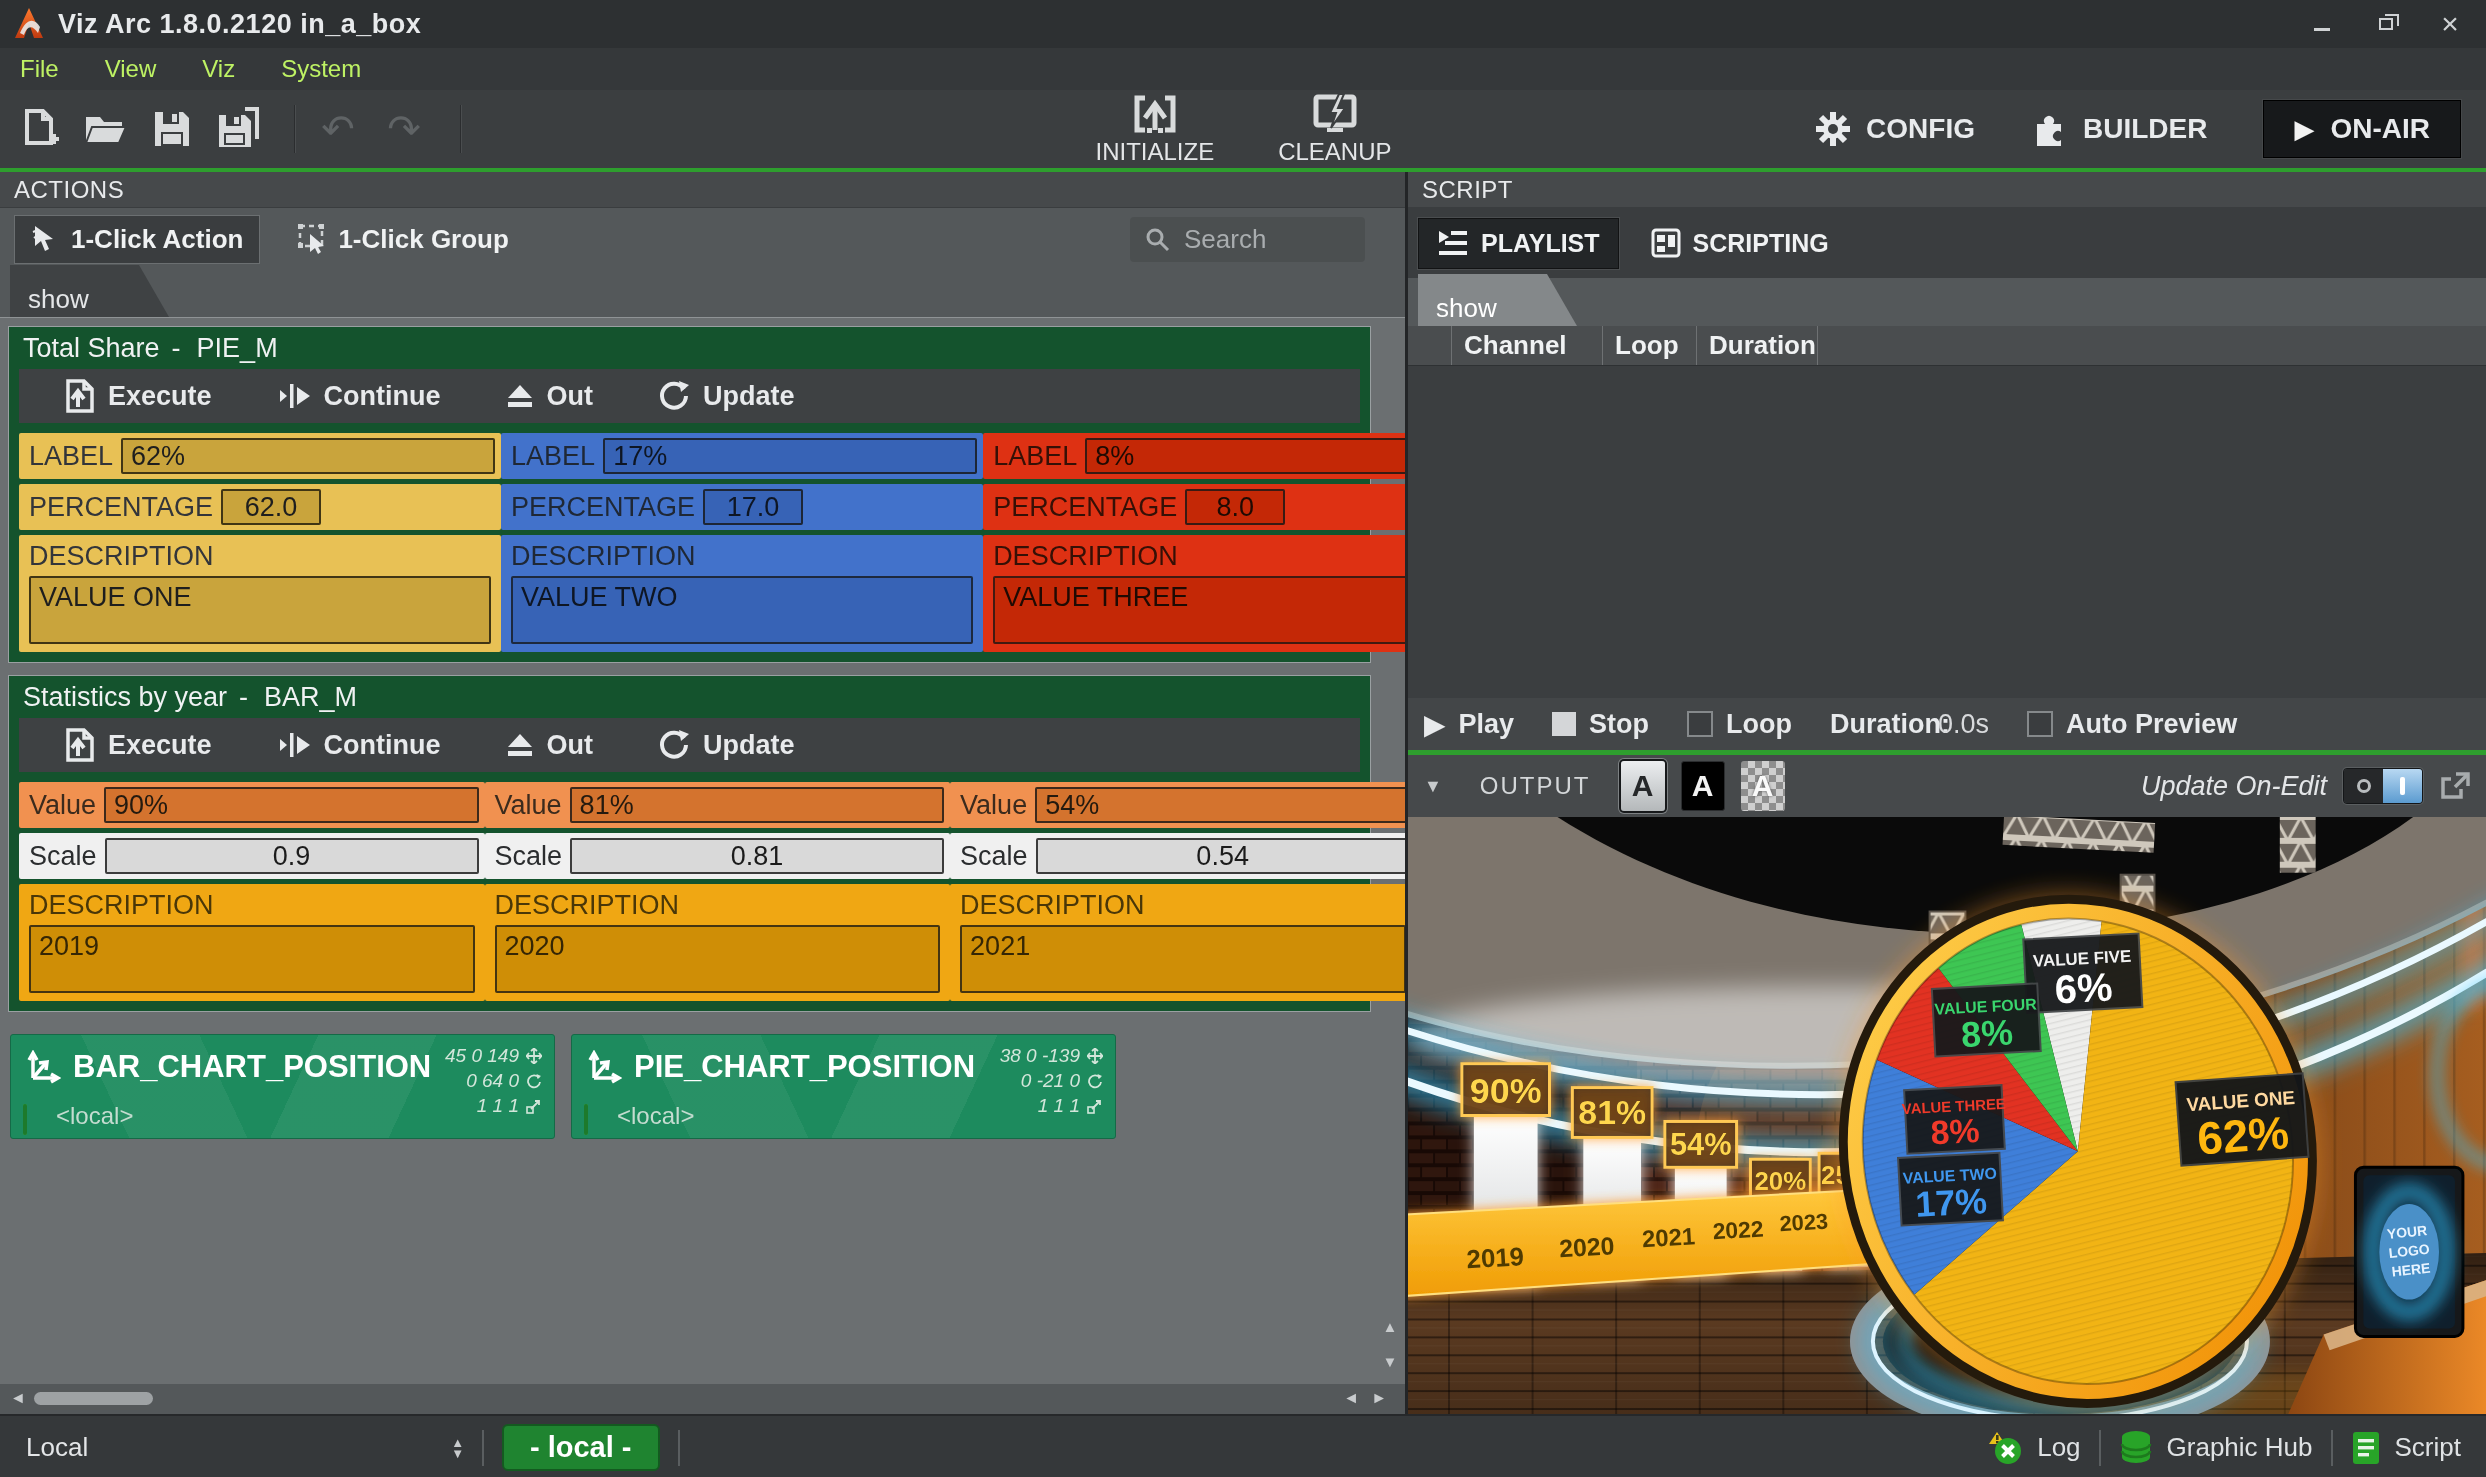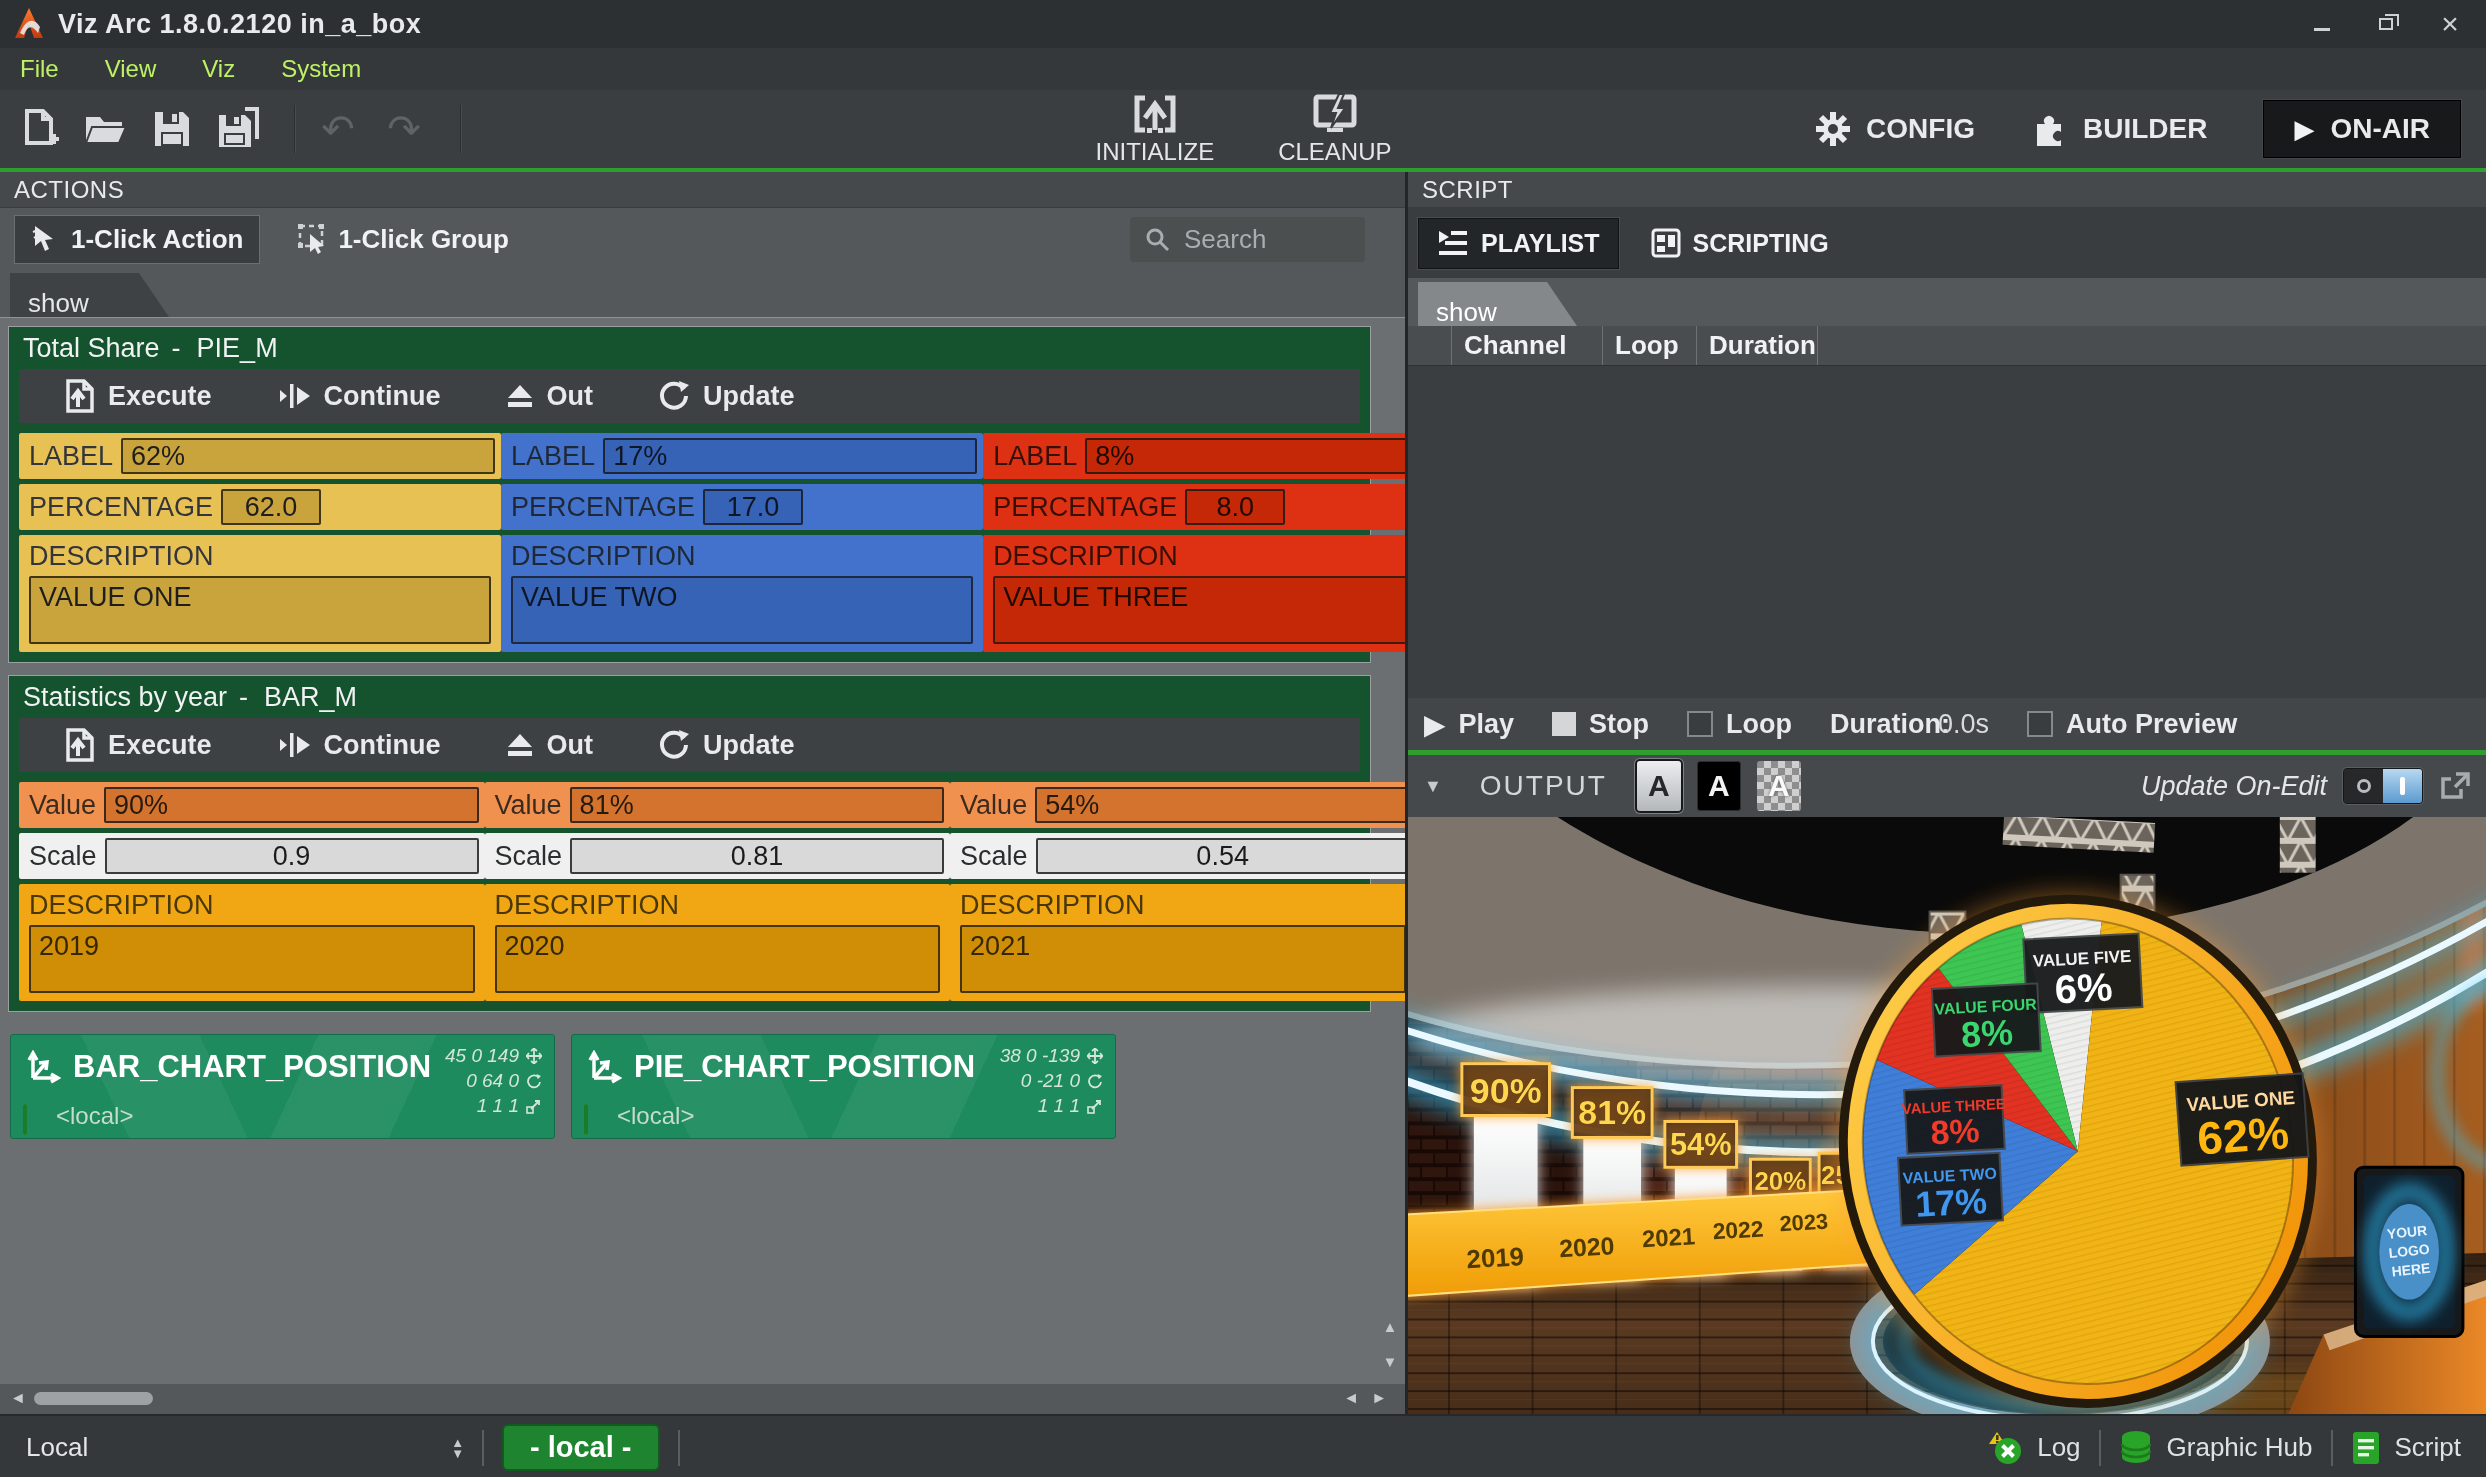--- a/index.html
+++ b/index.html
@@ -40,21 +40,21 @@
   .panel-header{height:36px;background:#46494b;display:flex;align-items:center;padding:0 14px;font-size:24px;color:#e8eaec;letter-spacing:0.5px;border-bottom:1px solid #3a3d3f;}
 
   .oneclick-row{height:62px;background:#54585a;display:flex;align-items:center;padding:0 14px;gap:20px;}
   .oc-btn{display:flex;align-items:center;gap:10px;font-size:26px;font-weight:bold;color:#f0f2f3;padding:8px 16px;}
   .oc-btn.active{background:#3a3d3f;border:1px solid #6b6f71;}
   .search-box{margin-left:auto;display:flex;align-items:center;gap:12px;background:rgba(0,0,0,.10);border-radius:4px;padding:6px 14px;margin-right:26px;}
   .search-box input{background:transparent;border:none;outline:none;color:#c9cccd;font-size:26px;width:169px;font-family:inherit;}
   .search-box input::placeholder{color:#a9adaf;}
 
   .tab-row{height:48px;background:#54585a;display:flex;align-items:flex-end;padding-left:10px;border-bottom:1px solid #8f9395;}
-  .tab{height:44px;min-width:159px;display:flex;align-items:center;padding:16px 34px 0 18px;font-size:26px;color:#e4e6e8;
+  .tab{height:52px;min-width:159px;display:flex;align-items:center;padding:16px 34px 0 18px;font-size:26px;color:#e4e6e8;
        clip-path:polygon(0 0,calc(100% - 30px) 0,100% 100%,0 100%);}
   .tab.dark{background:#3f4244;}
   .tab.light{background:#84888a;color:#fff;}
 
   .content{flex:1;background:#6b6f71;position:relative;padding:8px 34px 8px 8px;overflow:hidden;}
   .v-scroll{position:absolute;top:4px;bottom:4px;right:4px;width:22px;display:flex;flex-direction:column;justify-content:flex-end;align-items:center;gap:18px;padding-bottom:10px;color:#c8cbcd;font-size:15px;}
   .h-scroll{height:30px;background:#54585a;position:relative;}
   .h-thumb{position:absolute;left:34px;top:8px;width:119px;height:13px;background:#9ea2a4;border-radius:7px;}
   .h-arrow{position:absolute;top:5px;color:#c8cbcd;font-size:16px;}
 
@@ -104,21 +104,21 @@
   .pl-body{flex:1;background:#3b3e40;}
   .playback{height:52px;background:#434648;display:flex;align-items:center;padding:0 16px;font-size:27px;font-weight:bold;color:#e8eaec;}
   .pb-group{display:flex;align-items:center;gap:13px;margin-right:38px;}
   .play-glyph{color:#e8eaec;font-size:28px;}
   .stop-glyph{width:24px;height:24px;background:#d4d6d8;}
   .checkbox{width:26px;height:26px;background:#3a3d3f;border:2px solid #85898b;}
   .dur-val{font-weight:normal;color:#d8dadc;margin-left:-26px;}
   .greenline2{height:5px;background:#2e9e2e;}
   .output-bar{height:62px;background:#46494b;display:flex;align-items:center;padding:0 16px;gap:16px;}
   .collapse-glyph{font-size:18px;color:#c8cbcd;}
-  .output-lbl{font-size:28px;color:#d4d7d9;letter-spacing:2px;margin:0 14px 0 22px;}
+  .output-lbl{font-size:24px;color:#d4d7d9;letter-spacing:2px;margin:0 14px 0 22px;}
   .logo-btn{width:44px;height:50px;border-radius:3px;display:flex;align-items:center;justify-content:center;font-size:30px;font-weight:bold;}
   .lb-light{background:linear-gradient(#eceef0,#b4b8ba);color:#26282a;box-shadow:0 0 0 2px #17191b,0 0 0 3px #7d8183;}
   .lb-dark{background:#000;color:#f2f2f2;border:1px solid #2b2d2f;}
   .lb-alpha{background:conic-gradient(#cfcfcf 25%,#8e8e8e 0 50%,#cfcfcf 0 75%,#8e8e8e 0) 0 0/14px 14px;color:#fafafa;text-shadow:0 0 3px #555;}
   .upd-edit{margin-left:auto;font-size:27px;font-style:italic;color:#e4e6e8;}
   .toggle{width:80px;height:36px;border-radius:4px;overflow:hidden;display:flex;border:1px solid #141618;box-shadow:0 0 0 1px #5a5e60;}
   .tg-off{width:40px;background:#26282a;display:flex;align-items:center;justify-content:center;}
   .tg-off i{width:14px;height:14px;border:3px solid #b8bcbe;border-radius:50%;}
   .tg-on{width:40px;background:linear-gradient(#b8d8f2,#5b9bd0);display:flex;align-items:center;justify-content:center;}
   .tg-on i{width:5px;height:18px;background:#fff;border-radius:2px;}

